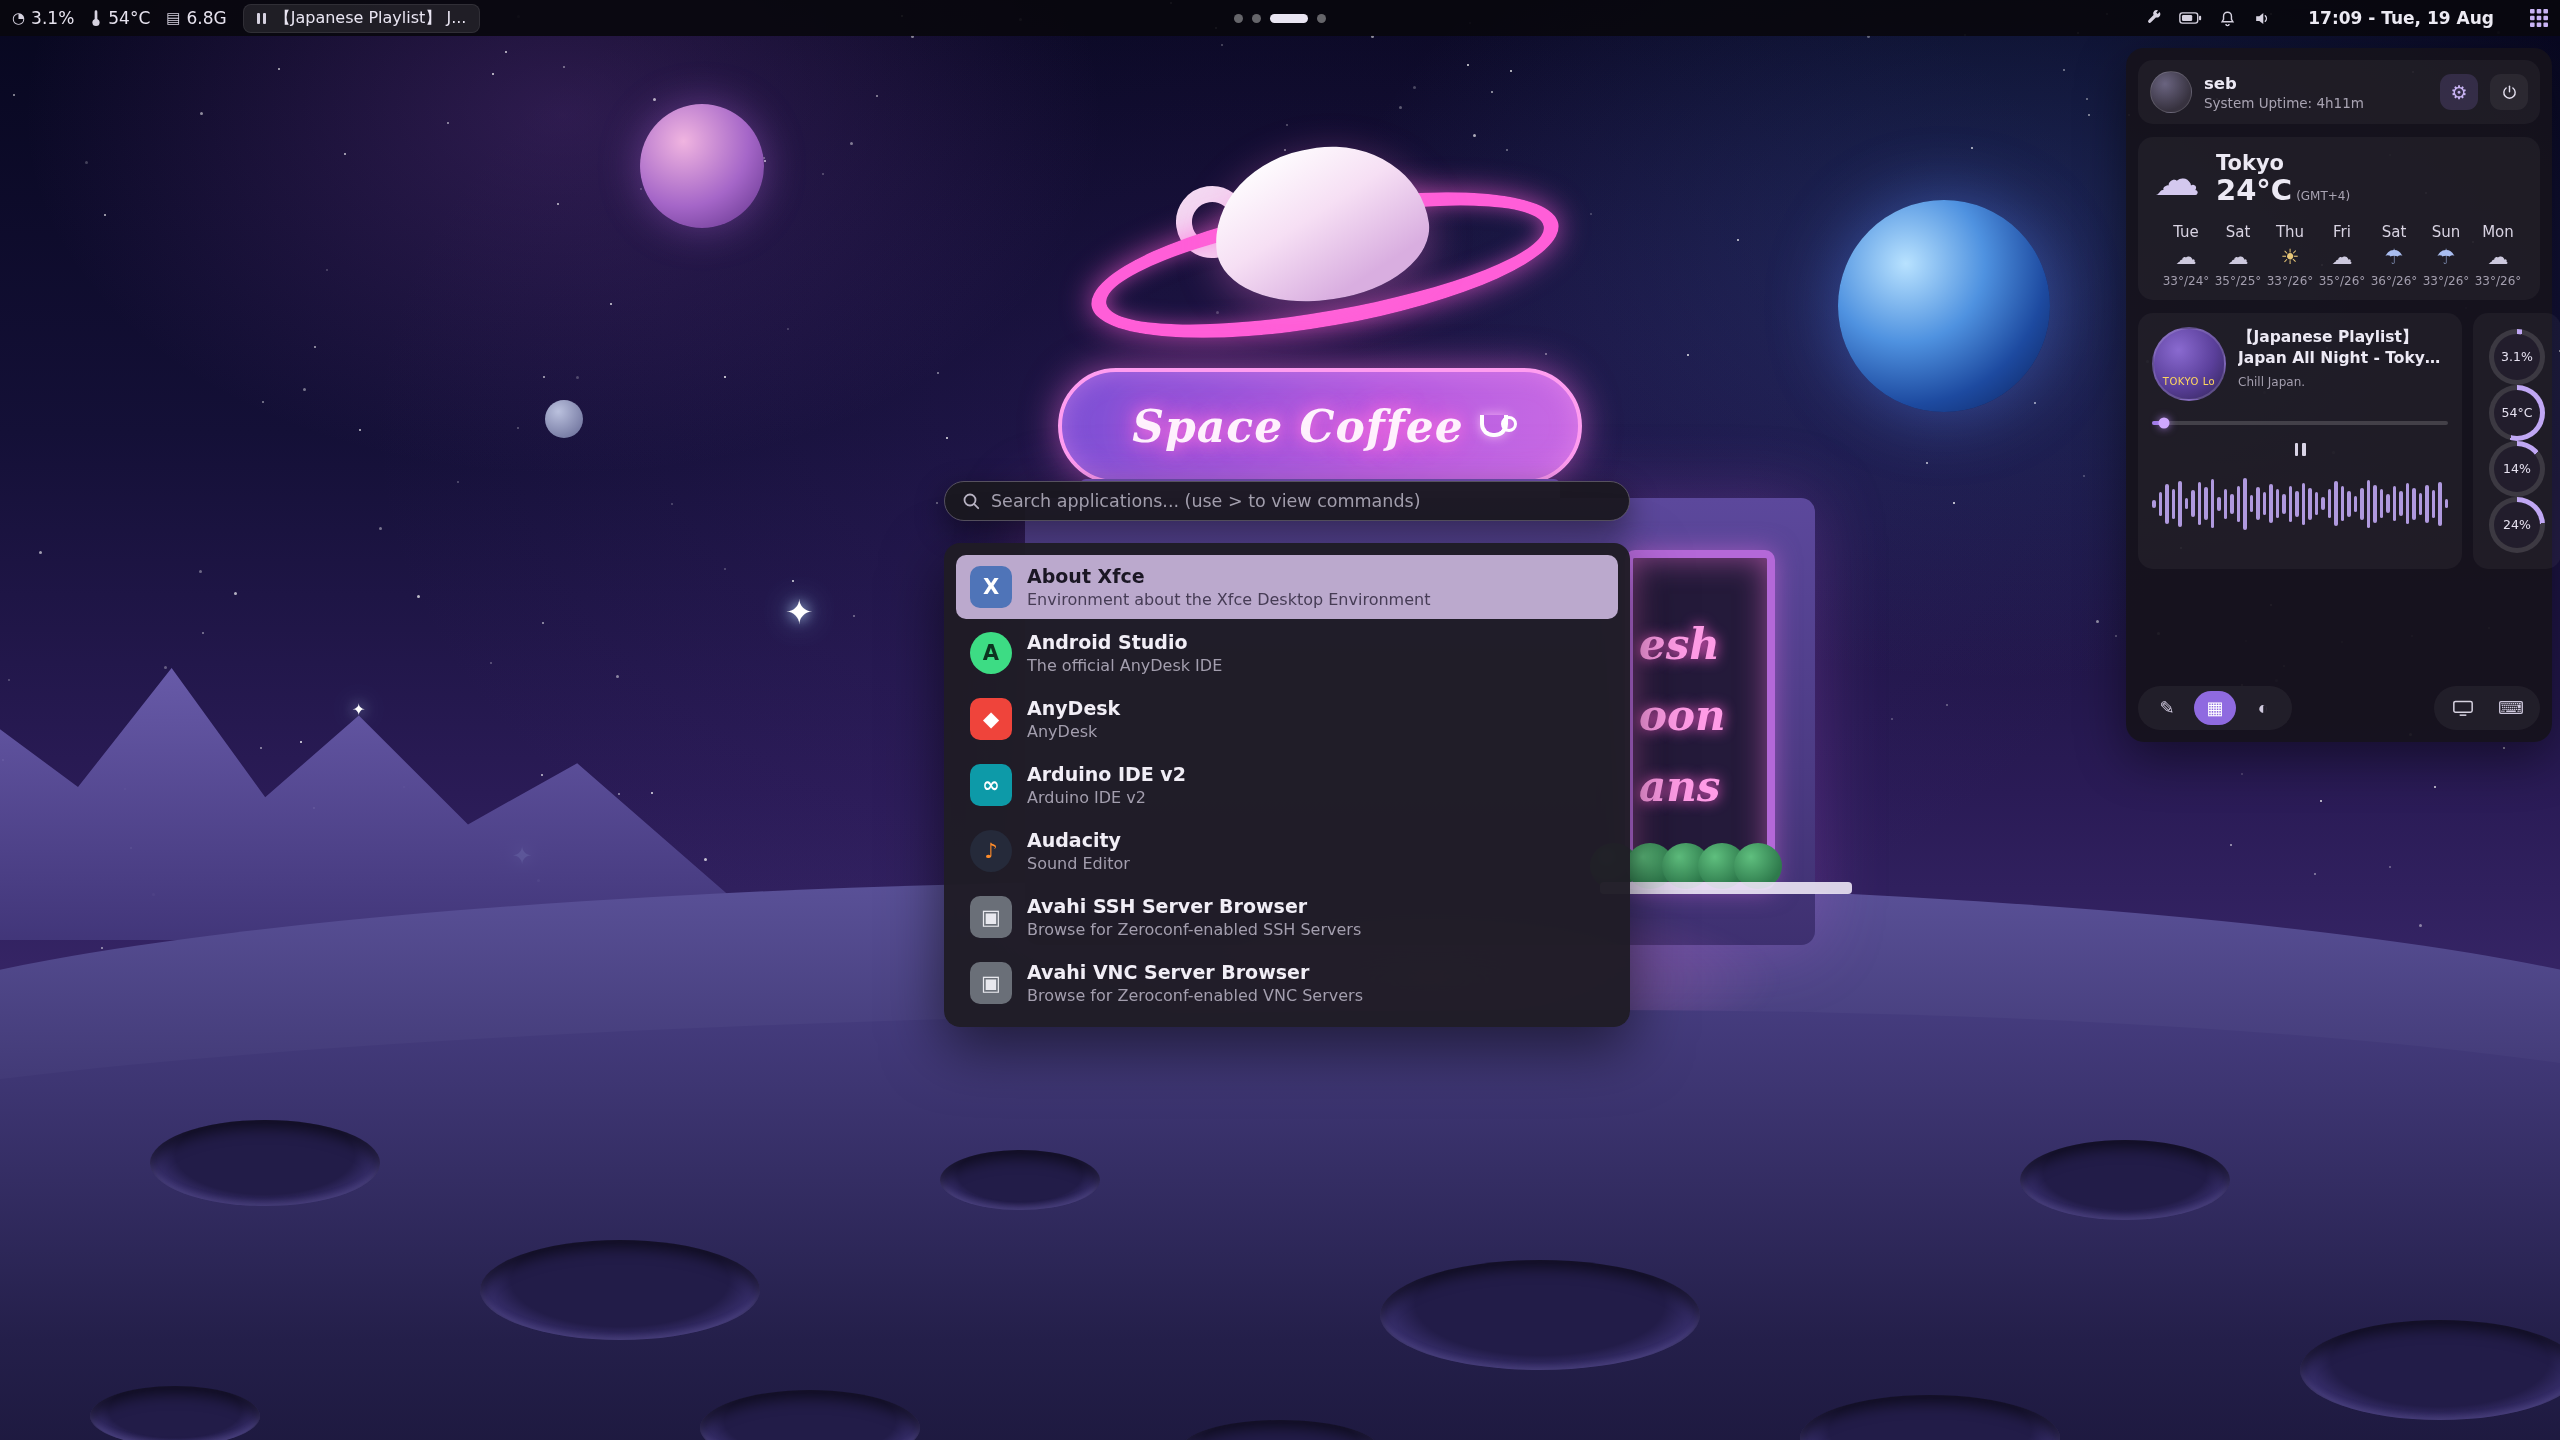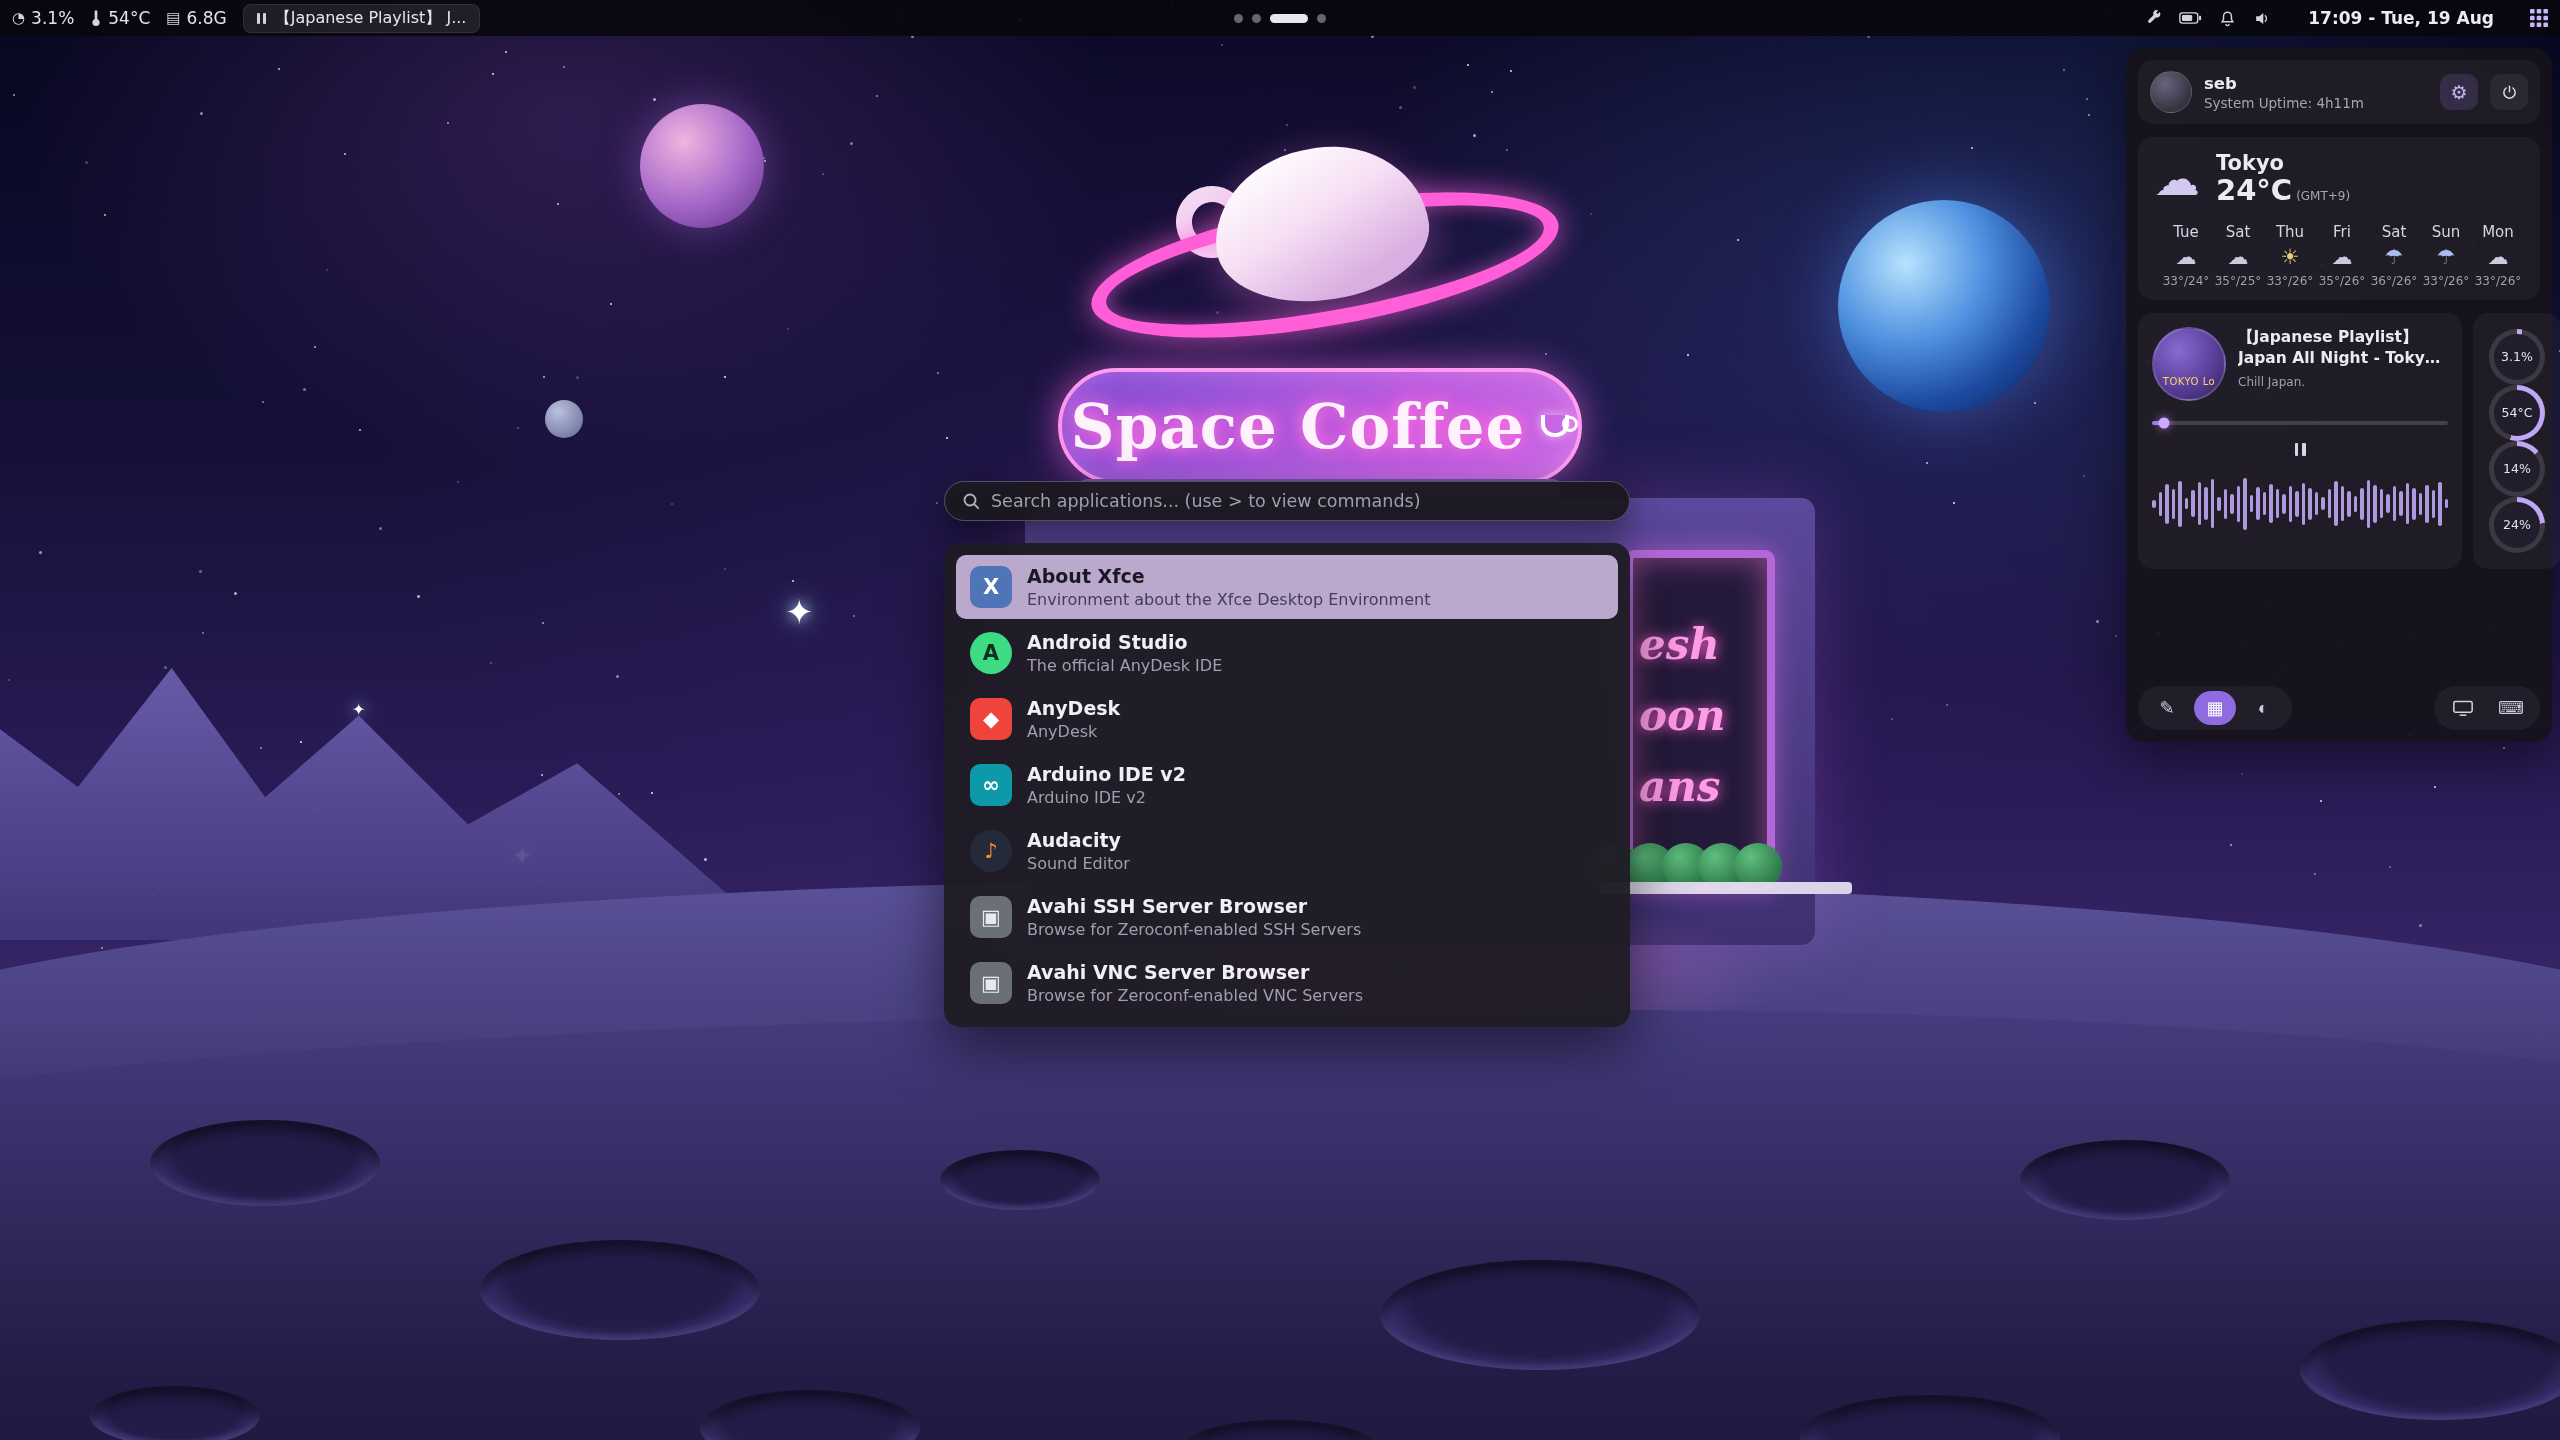--- a/index.html
+++ b/index.html
@@ -30,21 +30,21 @@
 
 
 .cup{position:absolute;left:1180px;top:140px;width:300px;height:220px;z-index:5}
 .cup-handle{position:absolute;left:-4px;top:46px;width:72px;height:72px;border:16px solid #f3d9f2;border-radius:50%;transform:rotate(-8deg)}
 .cup-body{position:absolute;left:34px;top:8px;width:214px;height:152px;border-radius:52% 48% 50% 50%/60% 60% 42% 42%;background:linear-gradient(155deg,#ffffff 10%,#f6dff4 45%,#d9aee0 80%);transform:rotate(-8deg);box-shadow:0 10px 40px rgba(255,120,220,.35)}
 .cup-ring{position:absolute;left:-92px;top:64px;width:474px;height:122px;border:15px solid #ff5ed8;border-radius:50%;transform:rotate(-10deg);box-shadow:0 0 30px rgba(255,94,216,.7),inset 0 0 20px rgba(255,94,216,.55)}
 .sign{position:absolute;left:1058px;top:368px;width:524px;height:116px;border-radius:58px;z-index:5;
  background:linear-gradient(100deg,#7b4fd4,#b35ee0 60%,#c96ae4);border:4px solid #ff9df0;
  box-shadow:0 0 36px rgba(255,110,230,.55),inset 0 0 24px rgba(255,160,240,.35);
  display:flex;align-items:center;justify-content:center;gap:16px}
-.sign-text{font-family:"DejaVu Serif",serif;font-weight:bold;font-size:61px;color:#fff2fd;letter-spacing:1px;text-shadow:0 0 16px #ff7ae4,0 0 36px #ff49d0}
+.sign-text{font-family:"DejaVu Serif",serif;font-style:italic;font-weight:bold;font-size:44px;color:#fff2fd;letter-spacing:1px;text-shadow:0 0 16px #ff7ae4,0 0 36px #ff49d0}
 .sign-cup{position:relative;width:28px;height:22px;border:4px solid #fff;border-top:none;border-radius:0 0 13px 13px;box-shadow:0 0 12px rgba(255,200,250,.8)}
 .sign-cup::after{content:"";position:absolute;right:-13px;top:1px;width:10px;height:10px;border:3.5px solid #fff;border-radius:50%}
 .marquee{position:absolute;left:1080px;top:479px;width:480px;height:24px;background:#6a4fae;border-radius:6px;z-index:5}
 .shop{position:absolute;left:1025px;top:498px;width:790px;height:447px;z-index:5;border-radius:14px;
  background:linear-gradient(180deg,#5c489c 0%,#4c3b84 60%,#3e3070 100%);box-shadow:0 0 70px rgba(190,90,220,.28)}
 .shop-window{position:absolute;right:40px;top:52px;width:150px;height:340px;background:#241a3a;border:8px solid #b468d8;border-radius:10px;box-shadow:inset 0 0 30px rgba(255,120,230,.5),0 0 24px rgba(230,110,230,.5);overflow:hidden}
 #window-lines{display:flex;flex-direction:column;gap:22px;padding:62px 0 0 6px}
 #window-lines div{font-family:"DejaVu Serif",serif;font-style:italic;font-weight:bold;font-size:42px;color:#ff9ce6;text-shadow:0 0 14px #ff5ed0}
 .gglow{position:absolute;left:1050px;top:885px;width:760px;height:190px;z-index:6;filter:blur(6px);background:radial-gradient(ellipse at center,rgba(255,120,225,.38),transparent 65%)}
 .bushes{position:absolute;left:1602px;top:843px;display:flex;z-index:6}
@@ -518,21 +518,21 @@
           <path d="M7.2 5.6a8 8 0 1 0 9.6 0"></path>
         </svg>
     </button>
   </div>
 
   <div class="card weather-card">
     <div class="weather-head">
       <span class="w-icon">☁</span>
       <div>
         <div class="w-city">Tokyo</div>
-        <div class="w-temp"><span>24°C</span><span class="w-tz">(GMT+9)</span></div>
+        <div class="w-temp"><span>24°C</span><span class="w-tz">(GMT+4)</span></div>
       </div>
     </div>
     <div class="forecast" id="forecast">
         <div class="fc-col">
           <span class="fc-day">Tue</span>
           <span class="fc-ic" style="color: rgb(205, 201, 222);">☁</span>
           <span class="fc-t">33°/24°</span>
         </div>
         <div class="fc-col">
           <span class="fc-day">Sat</span>

